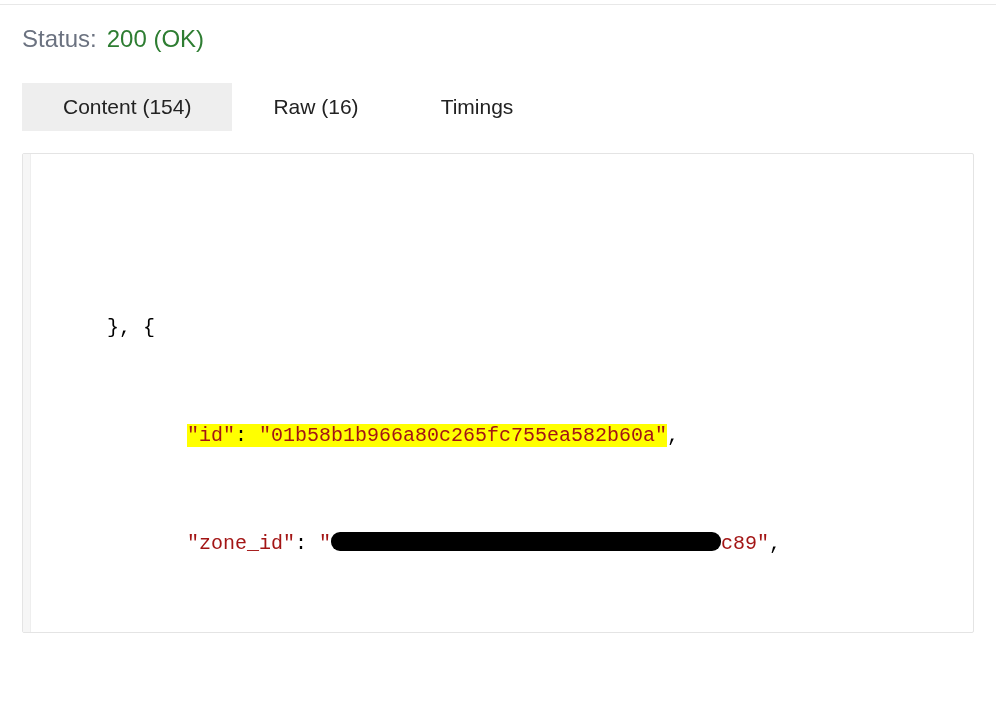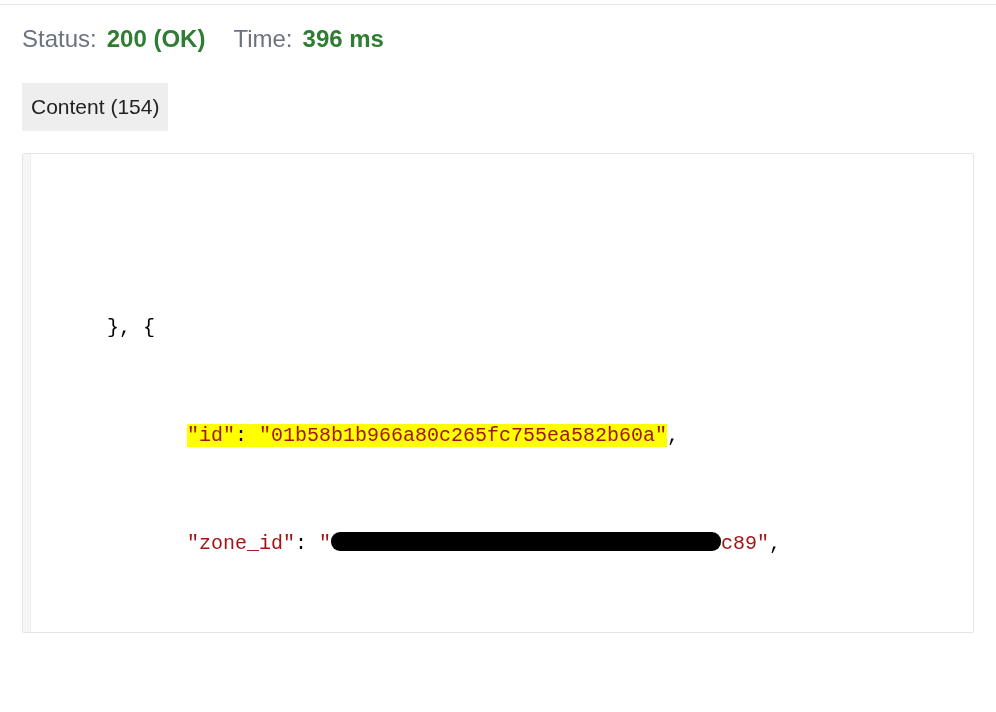--- a/index.html
+++ b/index.html
@@ -17,29 +17,29 @@
     }
     .status-bar {
       display: flex;
       gap: 28px;
       padding: 20px 12px 18px 22px;
       font-size: 24px;
       align-items: baseline;
     }
     .status-item { display: flex; gap: 10px; align-items: baseline; }
     .label { color: #6b7280; font-weight: 500; }
-    .value-green { color: #2e7d32; font-weight: 700; }
+    .value-green { color: #2e7d32; font-weight: 400; }
     .tabs {
       display: flex;
       padding: 12px 22px 0 22px;
       gap: 0;
       font-size: 21px;
     }
     .tab {
-      padding: 12px 9px;
+      padding: 12px 41px;
       cursor: pointer;
       color: #222;
       background: transparent;
       border: none;
     }
     .tab.active {
       background: #eeeeee;
     }
     .code-panel {
       margin: 22px 22px 0 22px;
@@ -93,28 +93,26 @@
 </head>
 <body>
 
 <div class="top-divider"></div>
 
 <div class="status-bar">
   <div class="status-item">
     <span class="label">Status:</span>
     <span class="value-green">200 (OK)</span>
   </div>
-  <div class="status-item">
-    <span class="label">Time:</span>
-    <span class="value-green">396 ms</span>
-  </div>
 </div>
 
 <div class="tabs">
   <div class="tab active">Content (154)</div>
+  <div class="tab">Raw (16)</div>
+  <div class="tab">Timings</div>
 </div>
 
 <div class="code-panel">
   <div class="code-gutter"></div>
   <div class="code-content">
     <span class="truncated-top">─── ── ────────────────────────</span>
     <span class="json-line ind1"><span class="punct">}, {</span></span>
     <span class="json-line ind2"><span class="hl"><span class="key">"id"</span><span class="punct">: </span><span class="str">"01b58b1b966a80c265fc755ea582b60a"</span></span><span class="punct">,</span></span>
     <span class="json-line ind2"><span class="key">"zone_id"</span><span class="punct">: </span><span class="str">"</span><span class="redact" style="width:390px"></span><span class="str">c89"</span><span class="punct">,</span></span>
     

